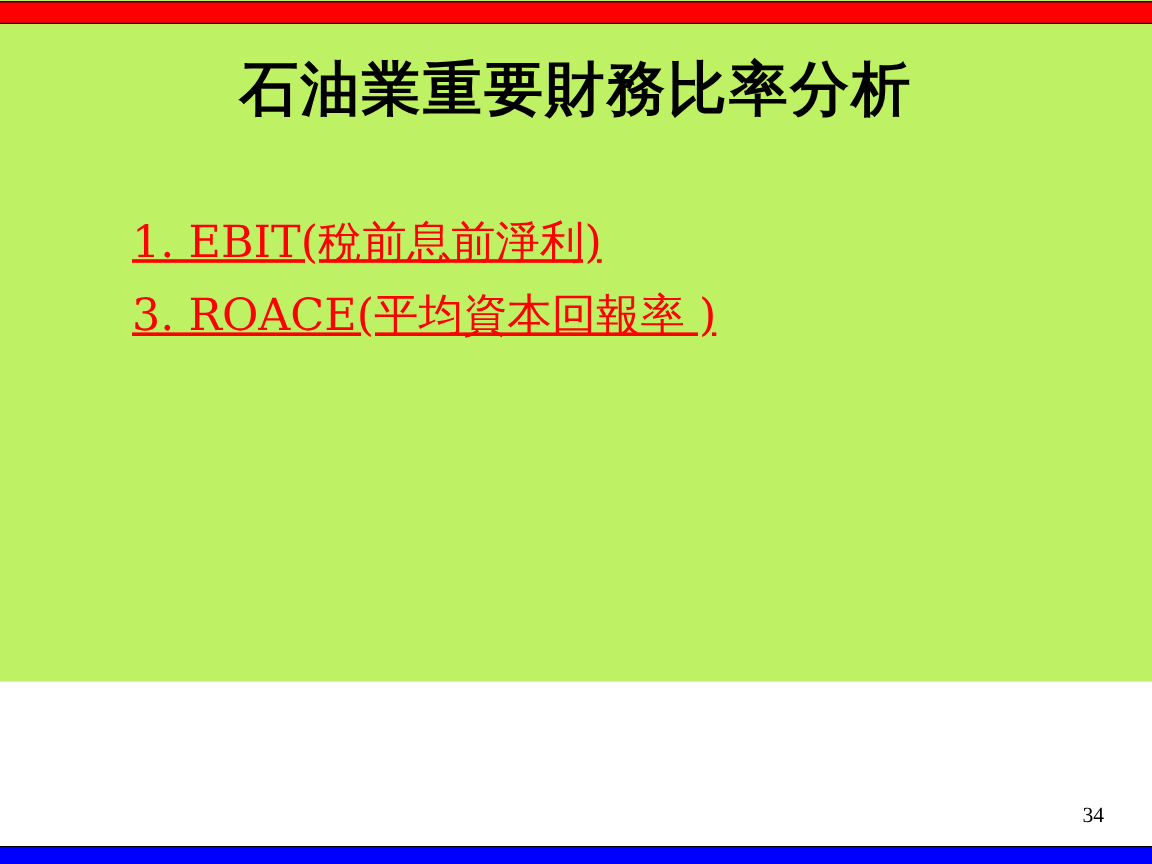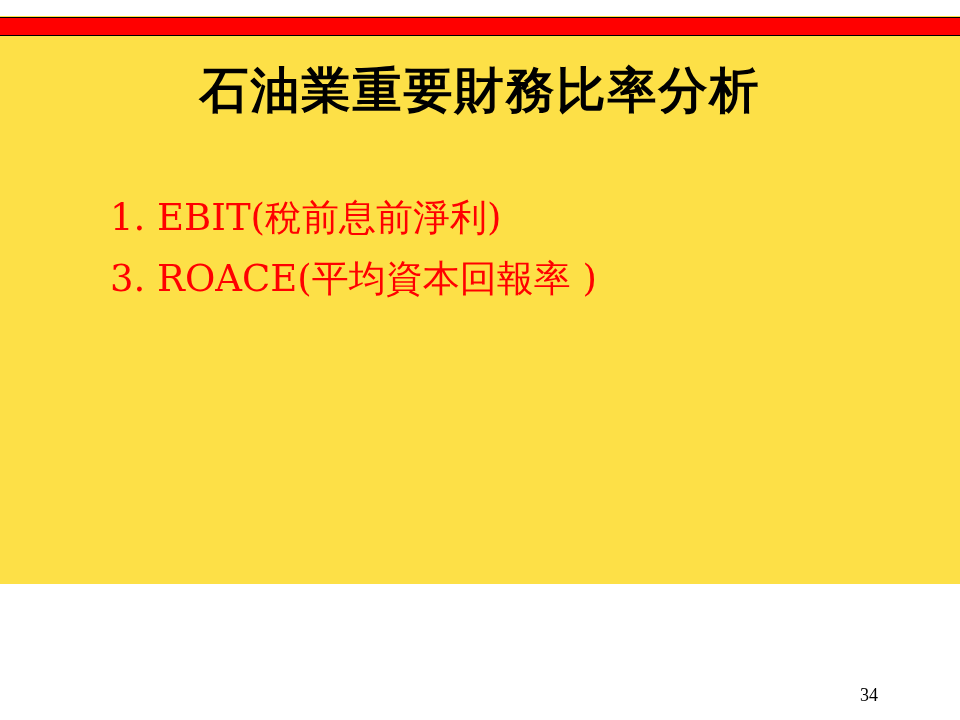--- a/index.html
+++ b/index.html
@@ -12,24 +12,24 @@
     height: 720px;
     position: relative;
     overflow: hidden;
     font-family: "Liberation Serif", "DejaVu Serif", serif;
   }
 
   
   .slide {
     position: absolute;
     left: 0;
-    top: 16px;
+    top: 0;
     width: 960px;
     height: 568px;
-    background: #fde047;
+    background: #bef264;
   }
 
   
   .top-band {
     position: absolute;
     left: 0;
     top: 1px;
     width: 960px;
     height: 19px;
     background: #ff0000;
@@ -77,33 +77,34 @@
     list-style: none;
   }
   .content-list li {
     color: #ff0000;
     font-family: "DejaVu Serif", "Liberation Serif", serif;
     font-size: 37px;
     font-weight: 400;
     line-height: 61px;
     white-space: nowrap;
     letter-spacing: 0px;
+    text-decoration: underline;
   }
 
   
   .page-number {
     position: absolute;
     left: 860px;
     top: 668px;
     width: 60px;
     color: #000000;
     font-family: "Liberation Serif", "DejaVu Serif", serif;
     font-size: 18px;
     line-height: 22px;
-    text-align: left;
+    text-align: right;
   }
 </style>
 </head>
 <body>
 
 <div class="slide">
 
   <div class="top-band"></div>
 
   <div class="title">石油業重要財務比率分析</div>

